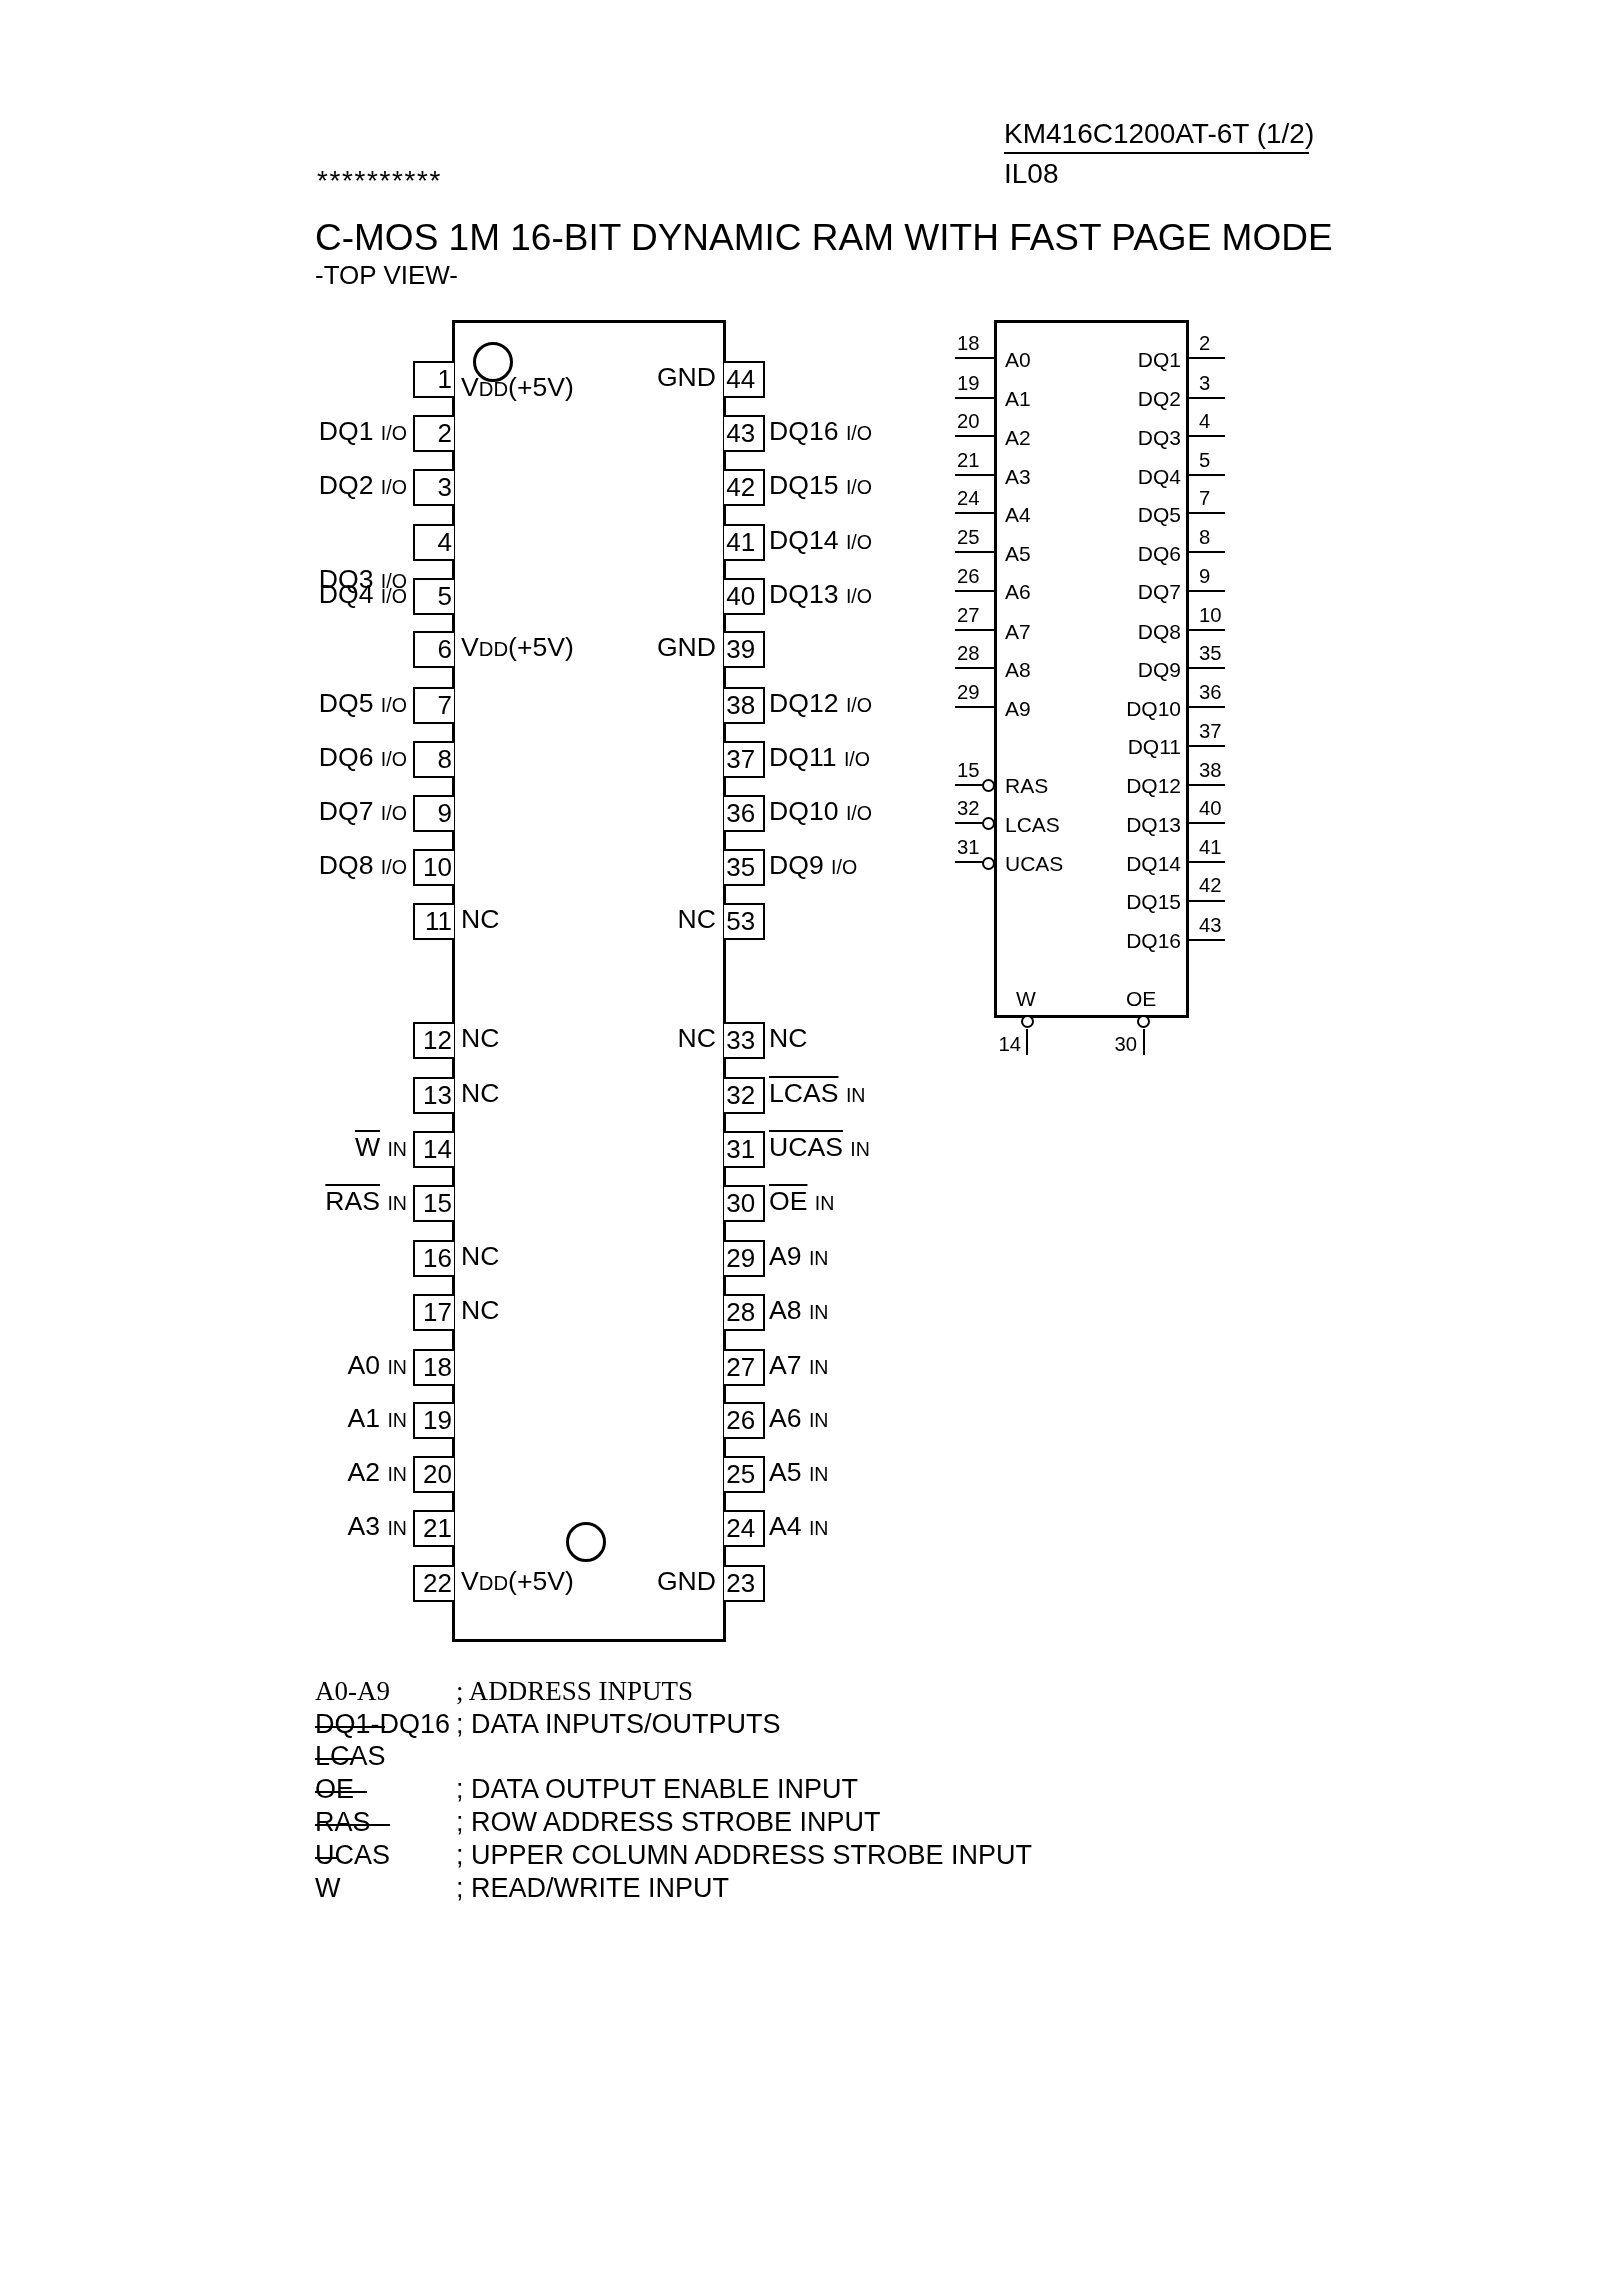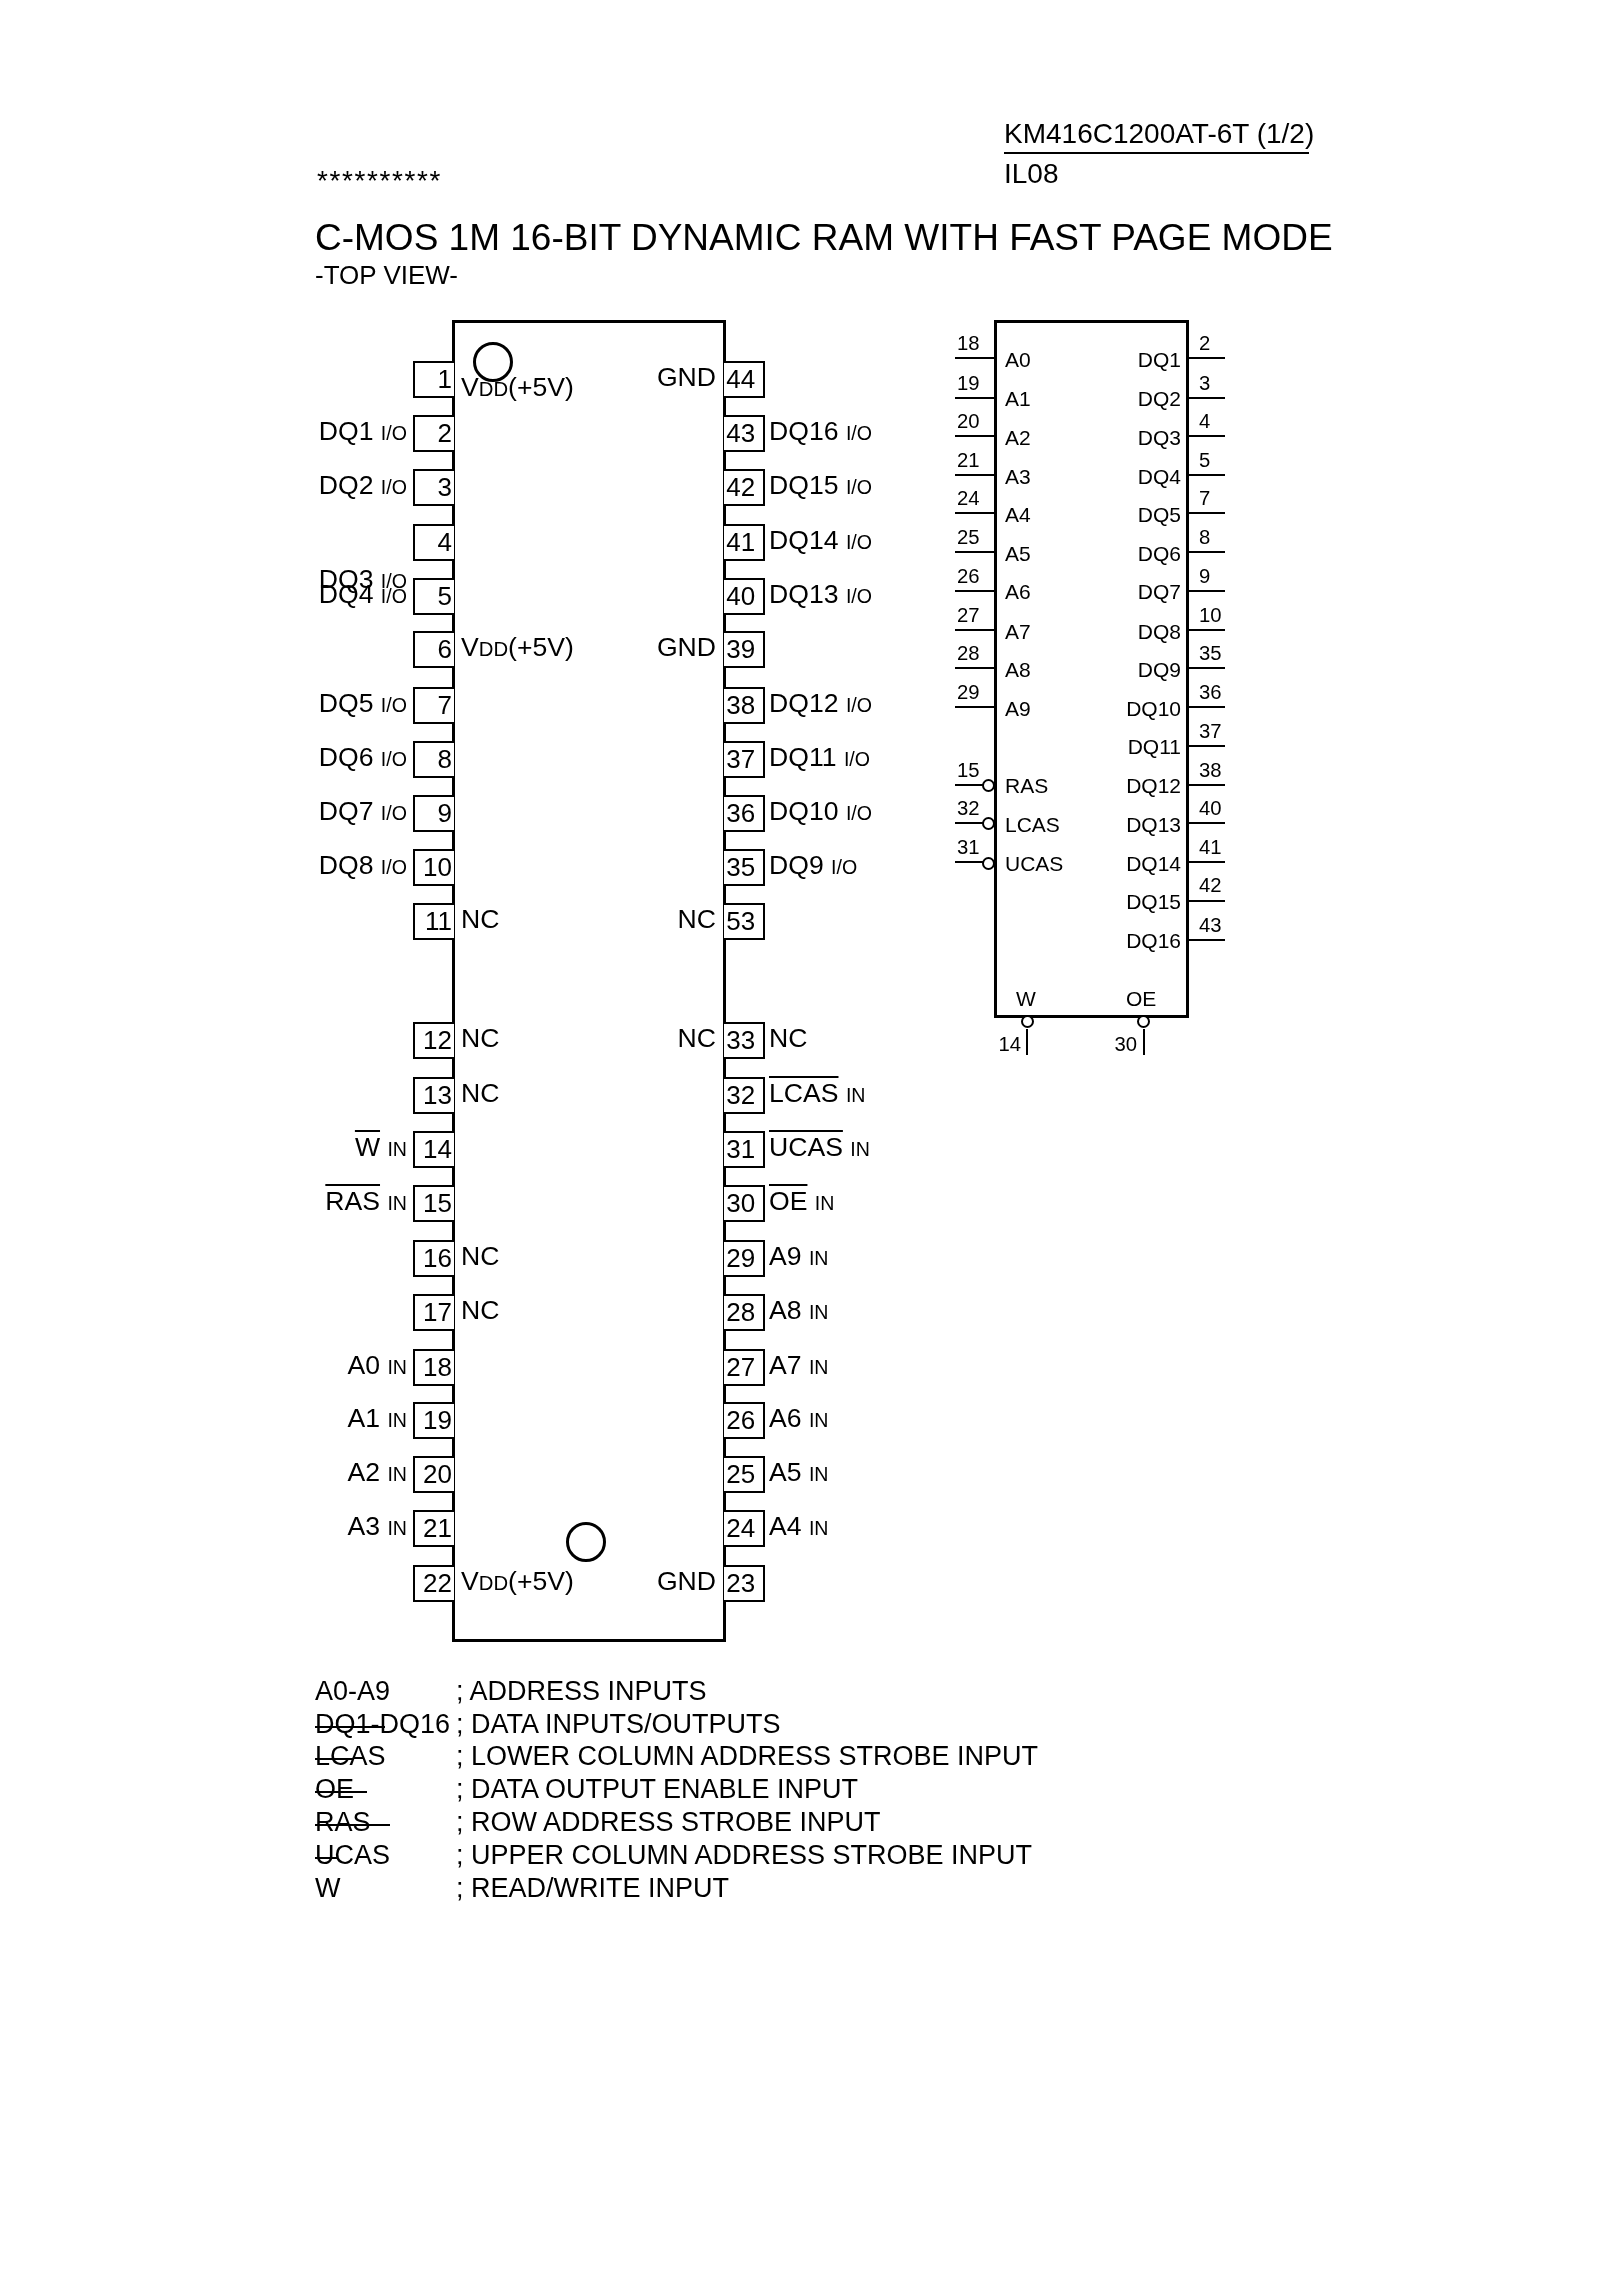--- a/index.html
+++ b/index.html
@@ -244,31 +244,30 @@
       <div class="ls-num" style="right:595px;top:1033px;text-align:right;">14</div>
       <div class="ls-sig" style="left:1016px;top:987px;">W</div>
       <div class="bubble" style="left:1137px;top:1015px;"></div>
       <div class="ls-vline" style="left:1143px;top:1029px;height:26px;"></div>
       <div class="ls-num" style="right:479px;top:1033px;text-align:right;">30</div>
       <div class="ls-sig" style="left:1126px;top:987px;">OE</div>
     </div>
 </div>
 
 <div id="legend">
-    <div class="legend-row" style="top: 1675px; width: 939px; height: 33px;">
+    <div class="legend-row" style="top: 1675px; width: 939px; height: 33px; font-family: Liberation Serif, serif;">
       <span class="legend-sym">A0-A9</span>
       <span class="legend-desc">; ADDRESS INPUTS</span>
     </div>
     <div class="legend-row" style="top: 1708px; width: 939px; height: 33px;">
       <span class="legend-sym">DQ1-DQ16</span>
       <span class="legend-desc">; DATA INPUTS/OUTPUTS</span>
     </div>
     <div class="legend-row" style="top: 1740px; width: 939px; height: 33px;">
       <span class="legend-sym">LCAS</span>
-      <span class="legend-desc">; LOWER COLUMN ADDRESS STROBE INPUT</span>
     </div>
     <div class="legend-row" style="top: 1773px; width: 939px; height: 33px;">
       <span class="legend-sym">OE</span>
       <span class="legend-desc">; DATA OUTPUT ENABLE INPUT</span>
     </div>
     <div class="legend-row" style="top: 1806px; width: 939px; height: 33px;">
       <span class="legend-sym">RAS</span>
       <span class="legend-desc">; ROW ADDRESS STROBE INPUT</span>
     </div>
     <div class="legend-row" style="top: 1839px; width: 939px; height: 33px;">

